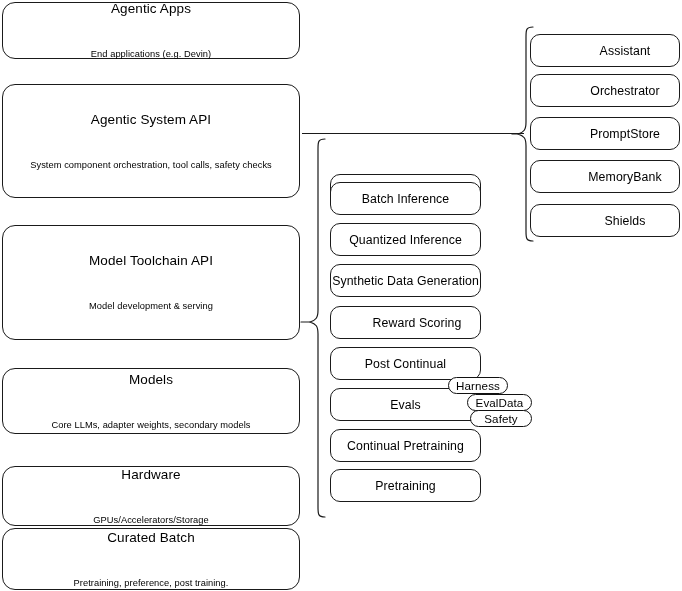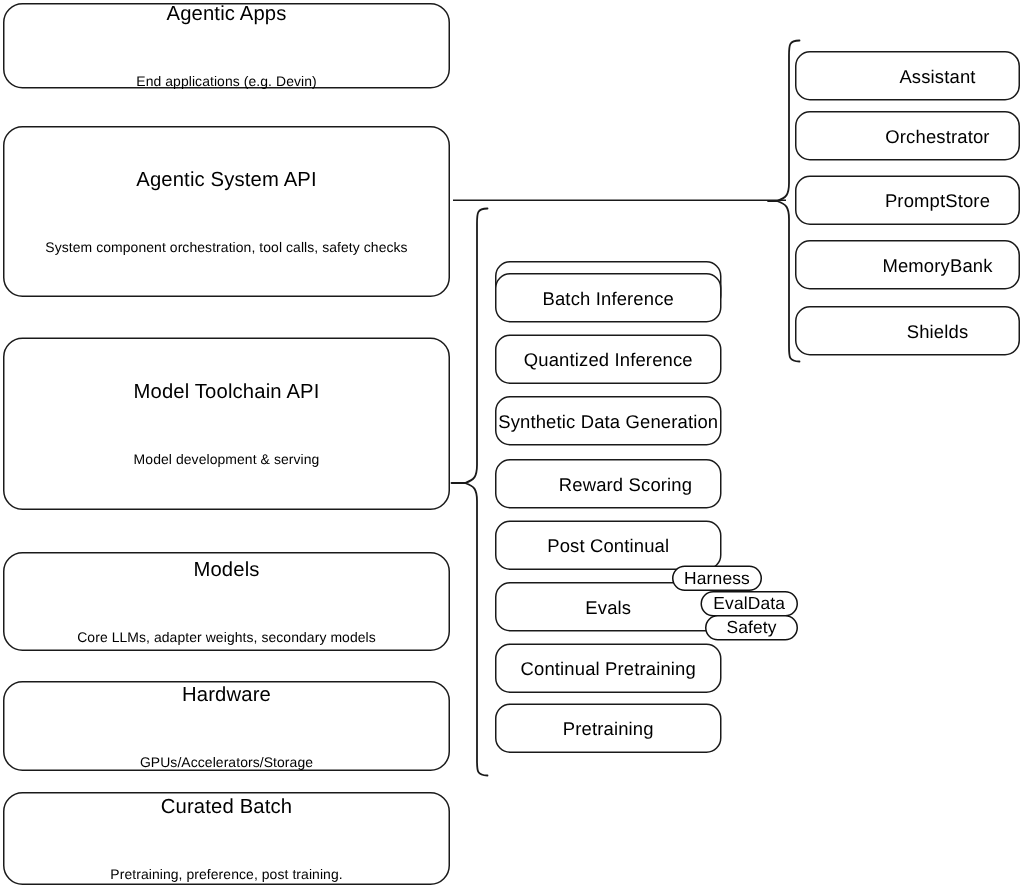--- a/index.html
+++ b/index.html
@@ -128,21 +128,21 @@
   <div class="node layer" style="top:225px; height:115px;">
     <div class="title">Model Toolchain API</div>
     <div class="subtitle">Model development &amp; serving</div>
   </div>
 
   <div class="node layer" style="top:368px; height:66px;">
     <div class="title">Models</div>
     <div class="subtitle">Core LLMs, adapter weights, secondary models</div>
   </div>
 
-  <div class="node layer" style="top:454px; height:60px;">
+  <div class="node layer" style="top:466px; height:60px;">
     <div class="title">Hardware</div>
     <div class="subtitle">GPUs/Accelerators/Storage</div>
   </div>
 
   <div class="node layer" style="top:528px; height:62px;">
     <div class="title">Curated Batch</div>
     <div class="subtitle">Pretraining, preference, post training.</div>
   </div>
 
   <div class="hline" style="left:302px; top:133px; width:222px;"></div>

